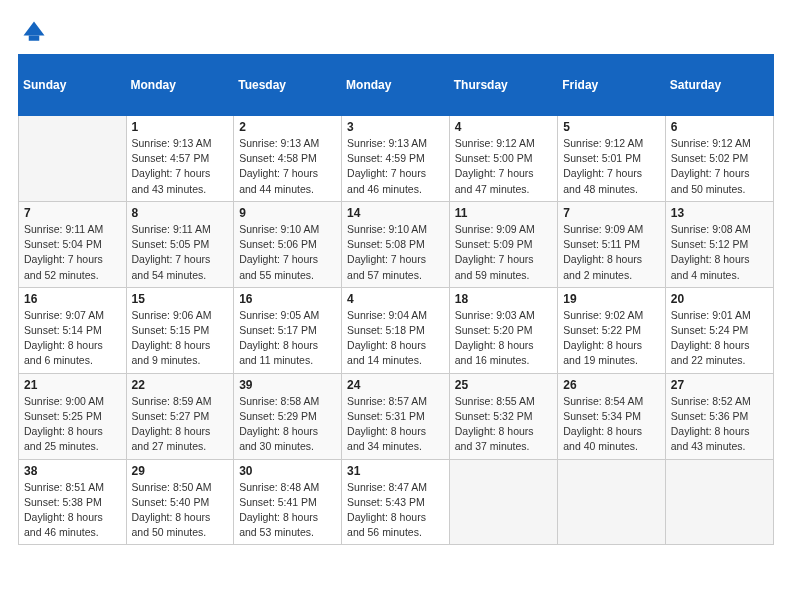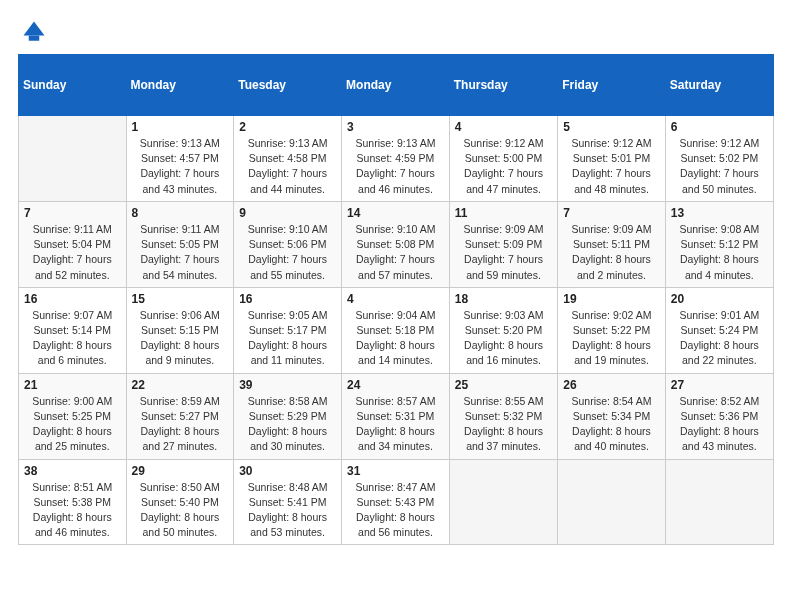--- a/index.html
+++ b/index.html
@@ -81,21 +81,20 @@
     .day-number {
       font-weight: bold;
       font-size: 12px;
       margin-bottom: 2px;
       color: #222;
     }
     .day-info {
       color: #333;
       font-size: 10.5px;
       line-height: 1.45;
-      text-align: center;
     }
     .empty-cell {
       background: #f5f5f5 !important;
     }
   </style>
 </head>
 <body>
 
 <div class="page">
   <div class="header">

